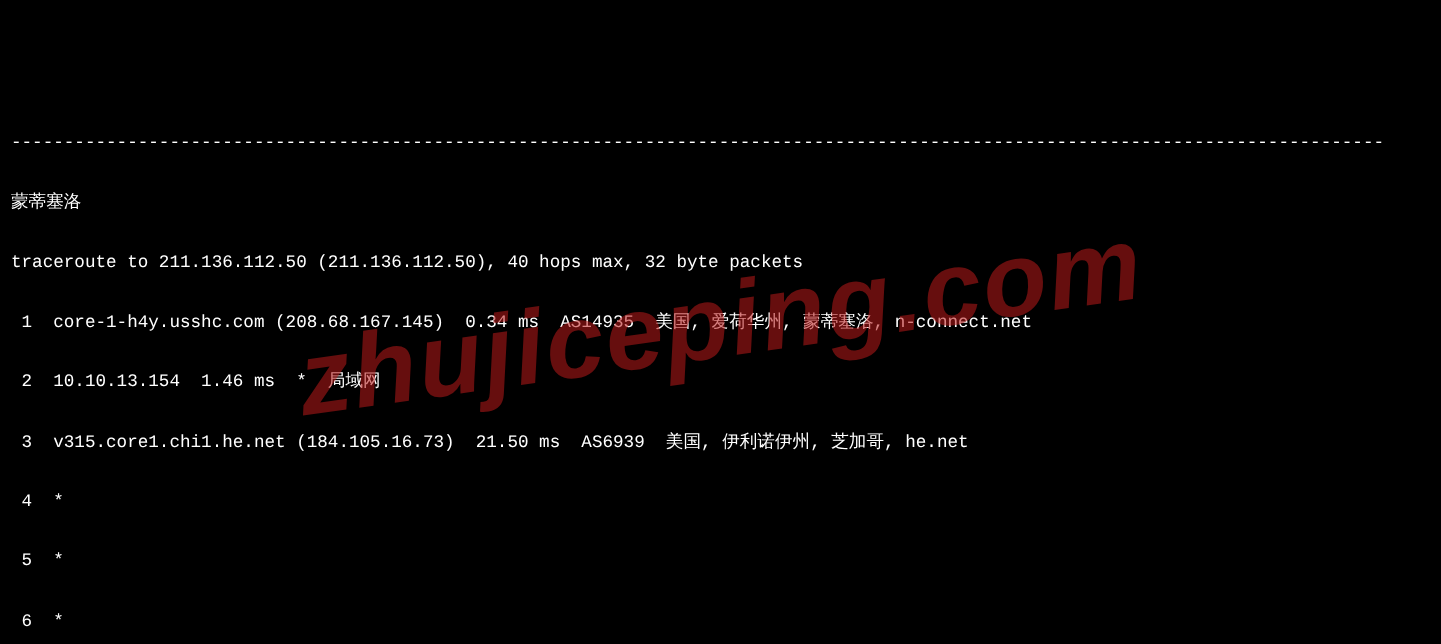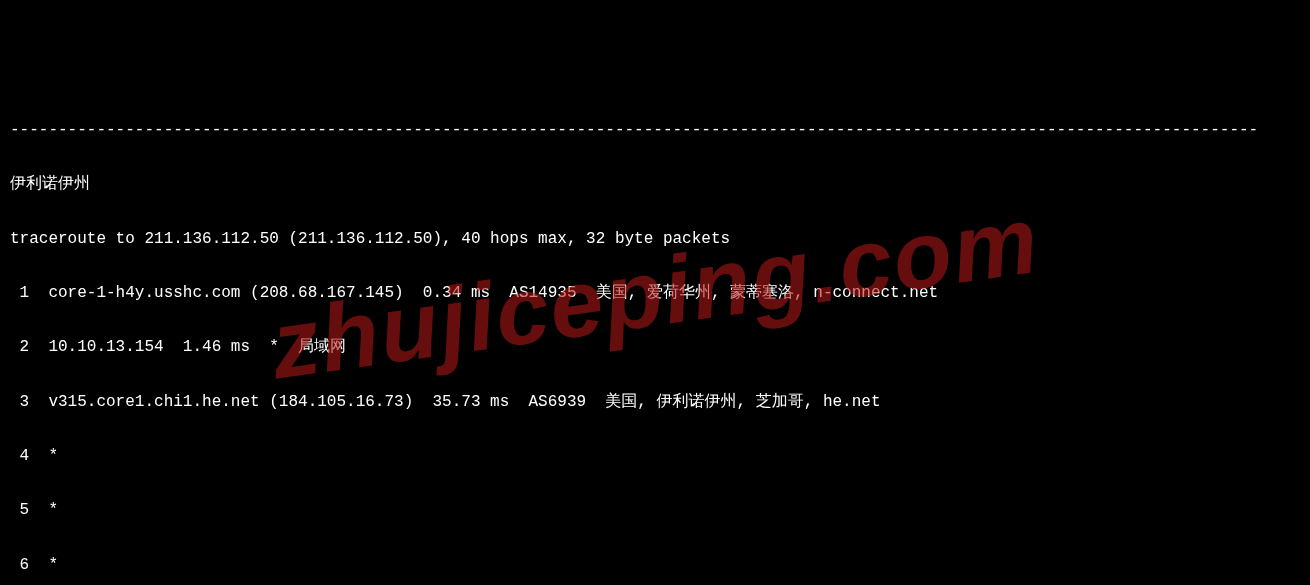--- a/index.html
+++ b/index.html
@@ -42,25 +42,25 @@
       letter-spacing: 2px;
       white-space: nowrap;
     }
   </style>
 </head>
 <body>
 
 
 
 <div class="terminal-line">----------------------------------------------------------------------------------------------------------------------------------</div>
-<div class="terminal-line">伊利诺伊州</div>
+<div class="terminal-line">蒙蒂塞洛</div>
 <div class="terminal-line">traceroute to 211.136.112.50 (211.136.112.50), 40 hops max, 32 byte packets</div>
 <div class="terminal-line"><span class="hop-num">1</span>  <span>core-1-h4y.usshc.com (208.68.167.145)  0.34 ms  AS14935  美国, 爱荷华州, 蒙蒂塞洛, n-connect.net</span></div>
 <div class="terminal-line"><span class="hop-num">2</span>  <span>10.10.13.154  1.46 ms  *  局域网</span></div>
-<div class="terminal-line"><span class="hop-num">3</span>  <span>v315.core1.chi1.he.net (184.105.16.73)  35.73 ms  AS6939  美国, 伊利诺伊州, 芝加哥, he.net</span></div>
+<div class="terminal-line"><span class="hop-num">3</span>  <span>v315.core1.chi1.he.net (184.105.16.73)  21.50 ms  AS6939  美国, 伊利诺伊州, 芝加哥, he.net</span></div>
 <div class="terminal-line"><span class="hop-num">4</span>  <span>*</span></div>
 <div class="terminal-line"><span class="hop-num">5</span>  <span>*</span></div>
 <div class="terminal-line"><span class="hop-num">6</span>  <span>*</span></div>
 
 
 
 
 
 
 

